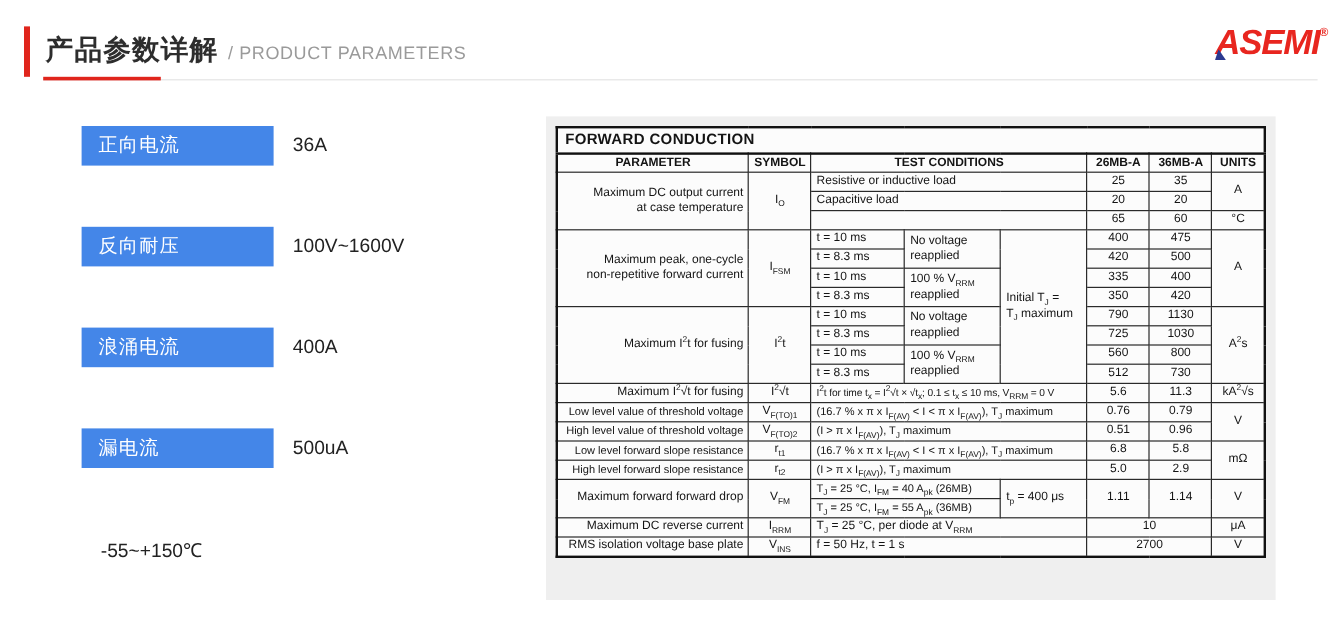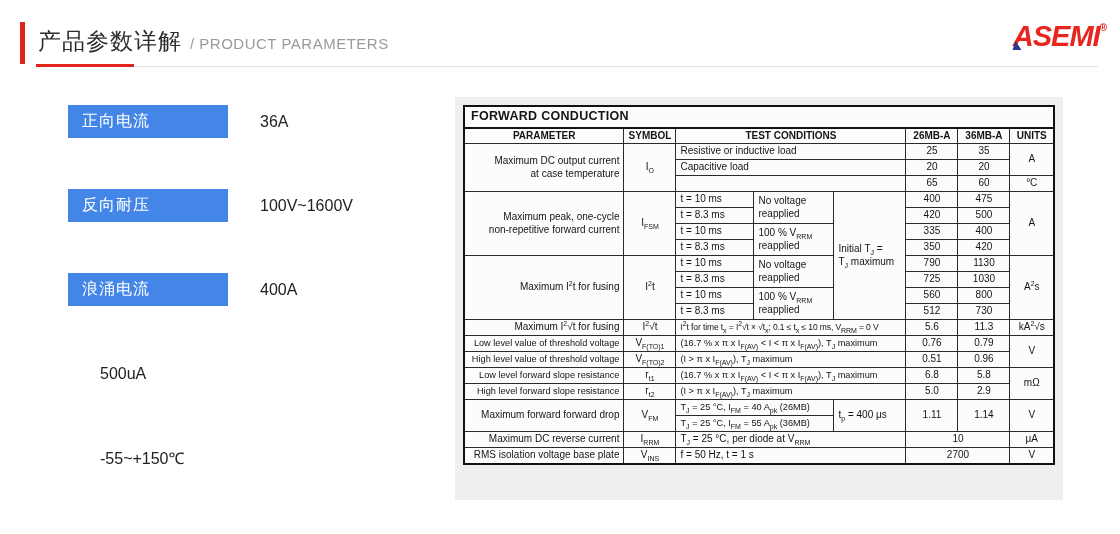--- a/index.html
+++ b/index.html
@@ -3,42 +3,42 @@
 <meta charset="utf-8">
 <style>
   * { margin:0; padding:0; box-sizing:border-box; }
   html,body { width:1120px; height:534px; background:#ffffff; overflow:hidden;
               font-family:"Liberation Sans", sans-serif; position:relative; }
 
   
   .accent-bar { position:absolute; left:20px; top:22px; width:5px; height:42px;
                 background:var(--accent,#e0251c); }
   .page-title-wrap { position:absolute; left:38px; top:26px; white-space:nowrap; }
-  .page-title-zh { font-size:23px; font-weight:normal; color:#2d2d2d; letter-spacing:1px;text-align:right; }
+  .page-title-zh { font-size:23px; font-weight:bold; color:#2d2d2d; letter-spacing:1px;text-align:right; }
   .page-title-en { font-size:15px; color:#9a9a9a; margin-left:8px; letter-spacing:0.5px; }
   .title-rule   { position:absolute; left:36px; right:22px; top:66px;
                   border-top:1px solid #e4e4e4; }
   .title-rule-red { position:absolute; left:36px; top:64px; width:98px; height:3px;
                   background:var(--accent,#e0251c); }
 
   
   .logo { position:absolute; right:14px; top:20px; font-style:italic; font-weight:bold;
           font-size:29px; color:var(--logo-red,#e8261f); letter-spacing:-1px; }
   .logo sup { font-size:10px; font-style:normal; vertical-align:top; position:relative; top:2px;}
   .logo-wedge { position:absolute; left:1px; bottom:3px; width:0; height:0;
           border-right:9px solid transparent; border-bottom:9px solid var(--logo-blue,#2b3990);
           transform:skewX(-18deg); }
 
   
   .spec-list { position:absolute; left:68px; top:105px; }
   .spec-row  { display:flex; align-items:center; height:33px; margin-bottom:51px; }
   .spec-btn  { width:160px; height:33px; background:var(--btn-blue,#4486e8);
                color:#ffffff; font-size:16px; letter-spacing:1px;
                display:flex; align-items:center; padding-left:14px; }
-  .spec-val  { margin-left:32px; font-size:16px; color:#222222; }
+  .spec-val  { margin-left:16px; font-size:16px; color:#222222; }
 
   
   .table-panel { position:absolute; left:455px; top:97px; width:608px; height:403px;
                  background:#efefef; }
   table.ds { border-collapse:collapse; table-layout:fixed; width:590px;
              margin:8px auto 0 auto; background:#fcfcfc; border:2px solid #111;
              font-size:10px; color:#141414; }
   table.ds td, table.ds th { border:1px solid #2a2a2a; height:16px; padding:1px 4px;
              text-align:center; vertical-align:middle; line-height:1.25;
              overflow:hidden; }
@@ -72,20 +72,21 @@
     </div>
     <div class="spec-row">
       <div class="spec-btn">反向耐压</div>
       <span class="spec-val">100V~1600V</span>
     </div>
     <div class="spec-row">
       <div class="spec-btn">浪涌电流</div>
       <span class="spec-val">400A</span>
     </div>
     <div class="spec-row">
+      <div class="spec-btn">漏电流</div>
       <span class="spec-val">500uA</span>
     </div>
     <div class="spec-row">
       <span class="spec-val">-55~+150℃</span>
     </div>
   </div>
 
 <div class="table-panel">
   <table class="ds">
     <colgroup>

